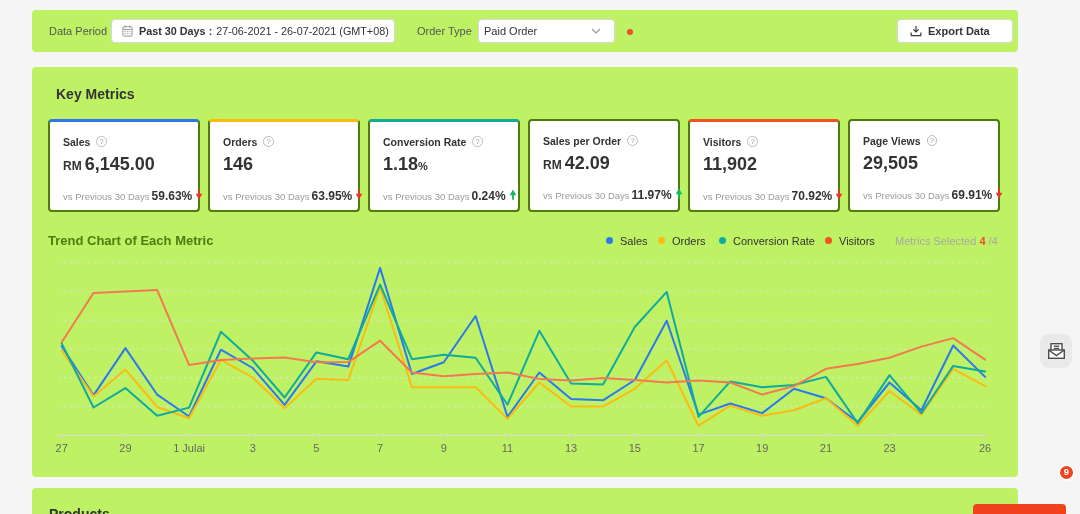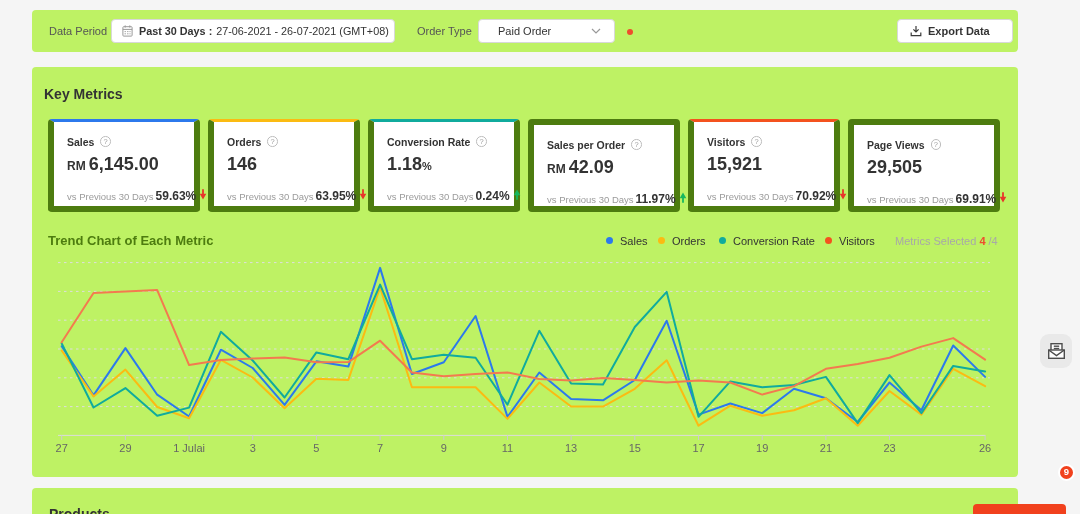--- a/index.html
+++ b/index.html
@@ -8,23 +8,23 @@
   .abs { position:absolute; }
   .card { background:#bef264; border-radius:4px; position:absolute; }
 
   
   #topbar { left:32px; top:10px; width:986px; height:42px; }
   #topbar .lbl { position:absolute; font-size:11px; color:#555; top:15px; white-space:nowrap; }
   .btn { position:absolute; top:9px; height:24px; border:1px solid #d8d8d8; border-radius:4px;
          background:#fff; display:flex; align-items:center; font-size:11px; color:#333; white-space:nowrap; }
 
   
-  #keymetrics { left:44px; top:86px; font-size:14px; font-weight:bold; color:#333; }
+  #keymetrics { left:56px; top:86px; font-size:14px; font-weight:bold; color:#333; }
   .mcard { position:absolute; top:119px; width:152px; height:93px; background:#fff;
-           border:6px solid #4d7c0f; border-radius:4px; }
+           border:2px solid #4d7c0f; border-radius:4px; }
   .mcard .ttl { position:absolute; left:13px; top:13.5px; font-size:10.5px; font-weight:bold; color:#333;
                 display:flex; align-items:center; white-space:nowrap; }
   .qm { display:inline-block; width:10.5px; height:10.5px; border:1px solid #bdbdbd; border-radius:50%;
         font-size:7.5px; font-weight:normal; color:#9e9e9e; text-align:center; line-height:10px; margin-left:6px; }
   .mcard .val { position:absolute; left:13px; top:31px; font-size:18px; font-weight:bold; color:#333;
                 line-height:22px; white-space:nowrap; }
   .mcard .val .rm { font-size:12px; margin-right:3px; }
   .mcard .val .pct { font-size:11px; }
   .mcard .vs { position:absolute; left:13px; right:8px; top:67px; font-size:9.5px; color:#9b9b9b;
                display:flex; justify-content:space-between; align-items:center; white-space:nowrap; }
@@ -63,21 +63,21 @@
           <line x1="7.4" y1="6.6" x2="8.6" y2="6.6"></line>
         <line x1="2.5" y1="8.8" x2="4.0" y2="8.8"></line>
           <line x1="5.0" y1="8.8" x2="6.5" y2="8.8"></line>
           <line x1="7.4" y1="8.8" x2="8.6" y2="8.8"></line>
       </g>
     </svg>
     <b style="margin-left:6px;">Past 30 Days :</b>
       <span style="margin-left:4px;">27-06-2021 - 26-07-2021 (GMT+08)</span>
   </div>
   <span class="lbl" style="left:385px;">Order Type</span>
-  <div class="btn" style="left:446px; width:137px; padding-left:19px;">
+  <div class="btn" style="left:446px; width:137px; padding-left:5px;">
     Paid Order
     <svg width="10" height="6" viewBox="0 0 10 6" style="position:absolute; right:13px;">
       <polyline points="1,1 5,5 9,1" fill="none" stroke="#999" stroke-width="1.2"></polyline>
     </svg>
   </div>
   <span style="position:absolute; left:595px; top:18.5px; width:6px; height:6px; border-radius:50%; background:#ee4d2d;"></span>
   <div class="btn" style="left:865px; width:116px; padding-left:12px; font-weight:bold;">
     <svg width="12" height="12" viewBox="0 0 12 12" style="margin-right:6px;">
       <path d="M6 1 v5.6 M3.4 4.3 L6 6.9 L8.6 4.3" fill="none" stroke="#3a3a3a" stroke-width="1.2"></path>
       <path d="M1.2 7.6 v3 h9.6 v-3" fill="none" stroke="#3a3a3a" stroke-width="1.2"></path>
@@ -124,21 +124,21 @@
   <div class="val"><span class="rm">RM</span>42.09</div>
   <div class="vs">
       <span>vs Previous 30 Days</span>
       <span><b>11.97%</b><svg width="8" height="11" viewBox="0 0 8 11" style="margin-left:3px;">
           <path d="M3.1 10.7 h1.8 v-4.5 h2.4 L4 0.4 L0.7 6.2 h2.4 z" fill="#17b75f"></path>
         </svg></span>
     </div>
 </div>
 <div class="mcard" style="left:688px; border-top:3px solid #f4521e;">
   <div class="ttl">Visitors<span class="qm">?</span></div>
-  <div class="val">15,921</div>
+  <div class="val">11,902</div>
   <div class="vs">
       <span>vs Previous 30 Days</span>
       <span><b>70.92%</b><svg width="8" height="11" viewBox="0 0 8 11" style="margin-left:3px;">
           <path d="M3.1 0.3 h1.8 v4.5 h2.4 L4 10.6 L0.7 4.8 h2.4 z" fill="#e8352a"></path>
         </svg></span>
     </div>
 </div>
 <div class="mcard" style="left:848px;">
   <div class="ttl">Page Views<span class="qm">?</span></div>
   <div class="val">29,505</div>

